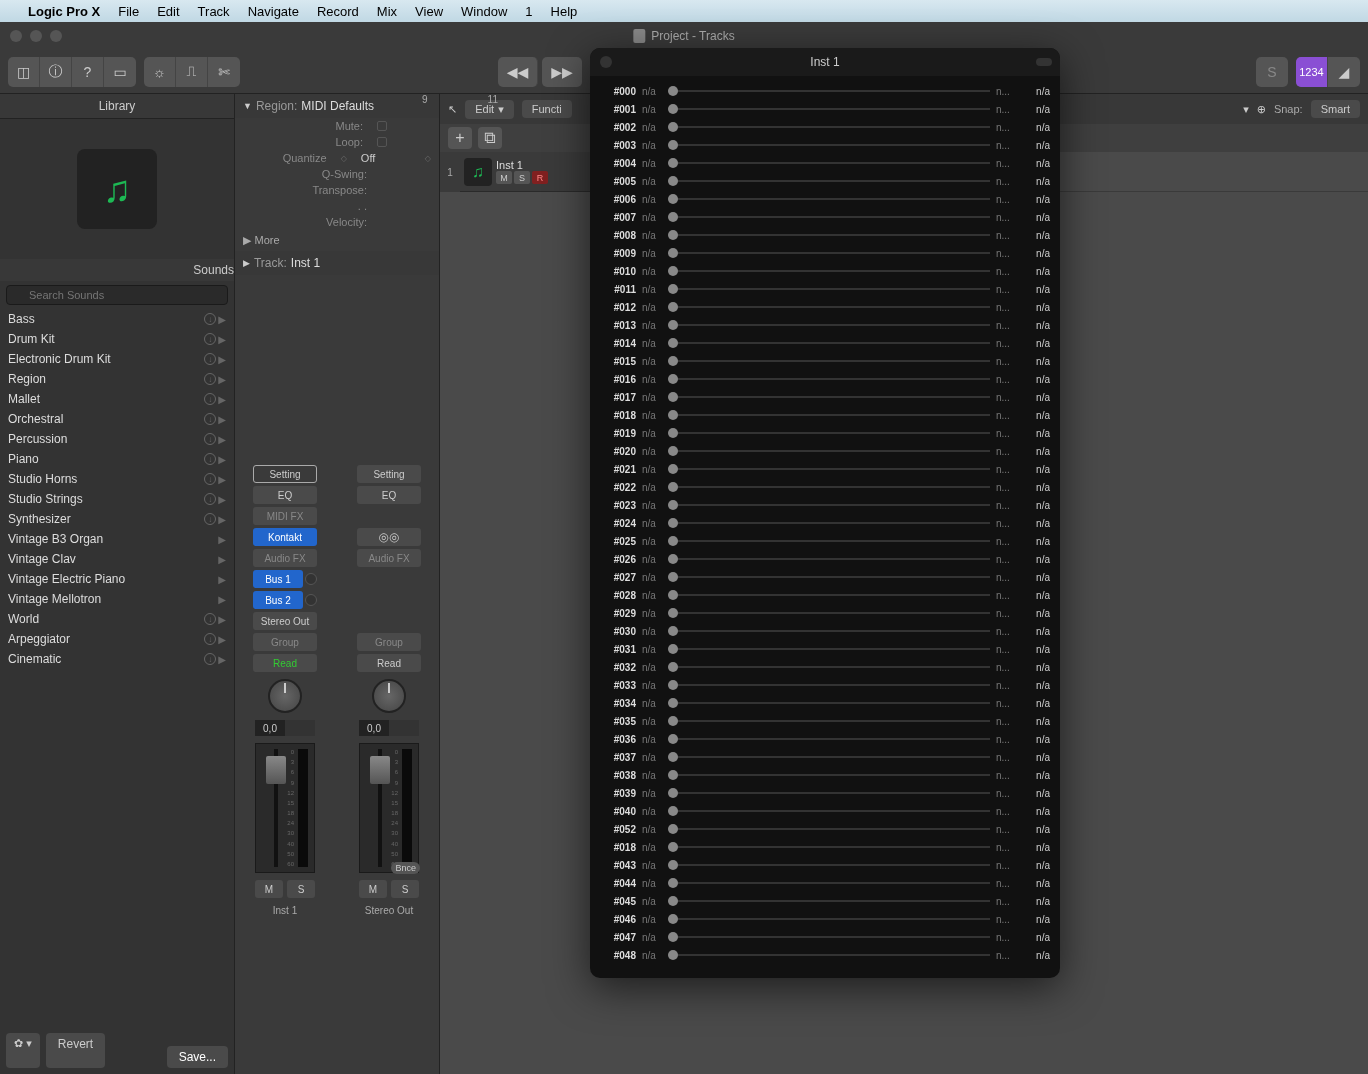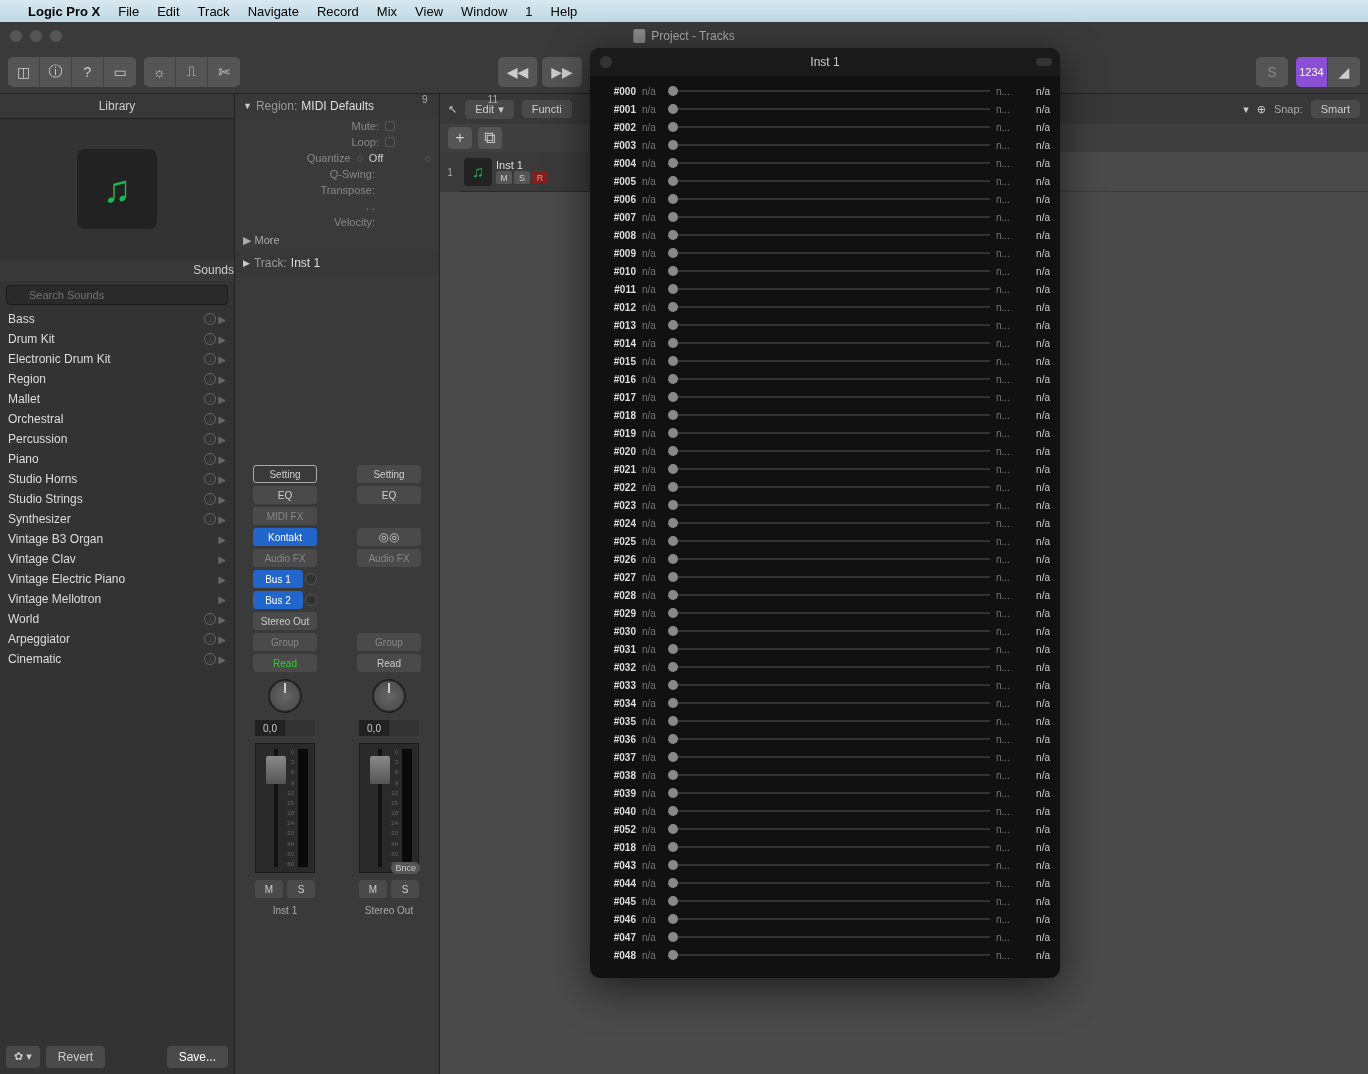--- a/index.html
+++ b/index.html
@@ -39,30 +39,30 @@
 .lib-sounds-header { background: #383838; color: #ccc; font-size: 12px; text-align: right; padding: 4px 0; }
 .search-row { padding: 4px 6px; }
 .search-input { width: 100%; background: #2a2a2a; border: 1px solid #1a1a1a; border-radius: 4px; padding: 3px 14px 3px 22px; color: #888; font-size: 11px; }
 .sound-list { flex: 1; overflow-y: auto; }
 .sound-item { display: flex; align-items: center; padding: 3px 8px; color: #ddd; font-size: 12px; justify-content: space-between; }
 .sound-item .arrows { color: #666; font-size: 10px; display: flex; gap: 2px; align-items: center; }
 .arrows .dl { width:12px; height:12px; border:1px solid #666; border-radius:50%; display:inline-flex; align-items:center; justify-content:center; font-size:8px;}
 .lib-footer { display: flex; padding: 6px; gap: 6px; }
 .lib-footer .gear { background: #4a4a4a; border-radius: 4px; padding: 4px 8px; color: #ccc; font-size: 11px; }
 .lib-footer .revert { background: #4a4a4a; border-radius: 4px; padding: 4px 12px; color: #ccc; font-size: 12px; }
-.lib-footer .save { background: #4a4a4a; border-radius: 4px; padding: 4px 12px; color: #fff; font-size: 12px; margin-left: auto; }
+.lib-footer .save { background: #4a4a4a; border-radius: 4px; padding: 4px 12px; color: #fff; font-size: 12px; margin-left: auto; margin-top: 13px; }
 
 
 .inspector { width: 206px; background: #3a3a3a; display: flex; flex-direction: column; border-left: 1px solid #222; border-right: 1px solid #222; }
 .insp-header { background: #383838; padding: 5px 8px; color: #ccc; font-size: 12px; display: flex; align-items: center; gap: 4px; }
 .insp-header .tri { font-size: 9px; }
 .insp-header .label { color: #999; }
 .insp-header .val { color: #ddd; }
 .param-rows { }
-.param-row { display: flex; padding: 2px 8px; font-size: 11px; color: #888; align-items: center; justify-content: flex-end; gap: 6px; }
+.param-row { display: flex; padding: 2px 8px; font-size: 11px; color: #888; align-items: center; justify-content: flex-end; gap: 14px; }
 .param-row .plabel { text-align: right; flex: 1; }
 .param-row .pval { width: 50px; color: #ccc; }
 .param-row .chk { width: 10px; height: 10px; border: 1px solid #555; border-radius: 2px; }
 .insp-more { padding: 4px 8px; font-size: 11px; color: #aaa; }
 .channel-strips { flex: 1; display: flex; justify-content: space-around; padding-top: 190px; gap: 4px; }
 .chstrip { width: 80px; display: flex; flex-direction: column; gap: 3px; align-items: center; }
 .slot { width: 64px; height: 18px; background: #4a4a4a; border-radius: 3px; color: #ccc; font-size: 10px; display: flex; align-items: center; justify-content: center; }
 .slot.outlined { background: transparent; border: 1px solid #aaa; }
 .slot.blue { background: #2266cc; color: #fff; }
 .slot.dim { color: #888; }

